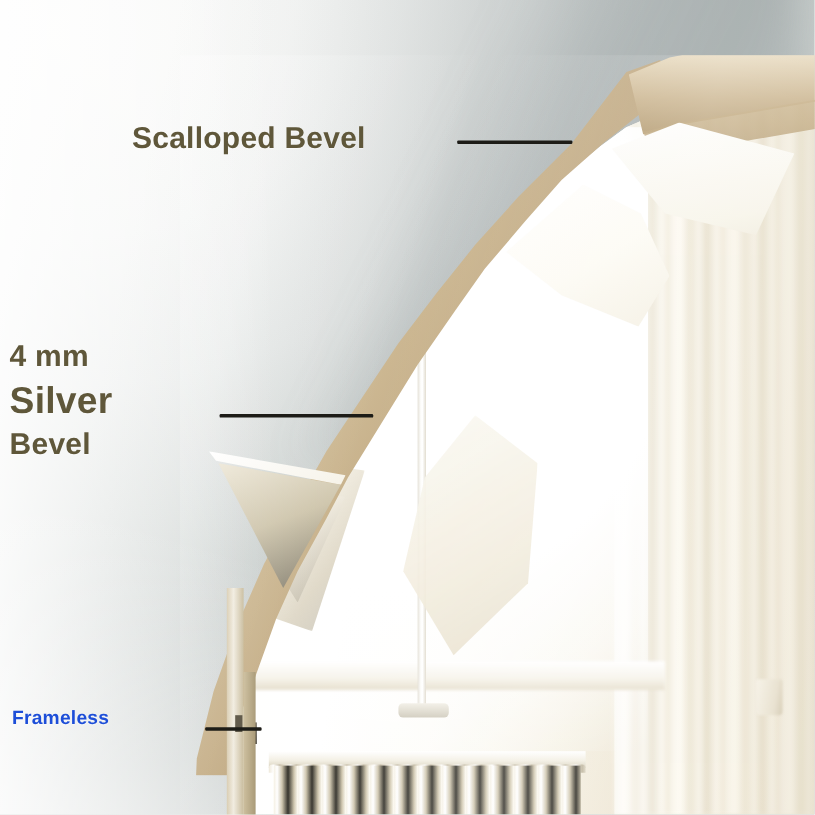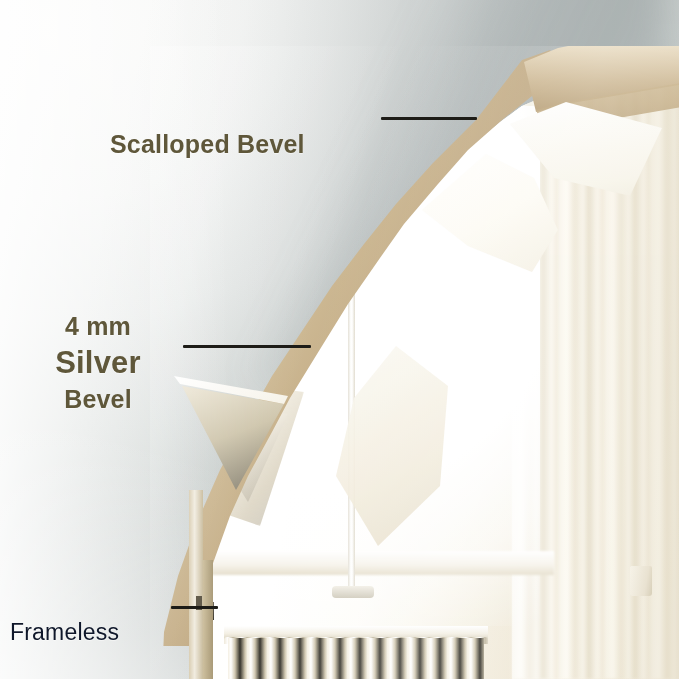--- a/index.html
+++ b/index.html
@@ -278,37 +278,37 @@
   }
 
   
   .sheen{
     position:absolute;left:150px;top:46px;width:529px;height:633px;
     background:linear-gradient(108deg, rgba(255,255,255,0.30) 0%, rgba(255,255,255,0.0) 35%, rgba(255,255,255,0.18) 62%, rgba(255,255,255,0.0) 100%);
     pointer-events:none;
   }
 
   
-  .callout{ position:absolute; white-space:nowrap;margin-top:29px; }
+  .callout{ position:absolute; white-space:nowrap; }
   .callout-label{
     color:#5f573a;
     font-weight:bold;
     letter-spacing:0.2px;
     text-shadow:0 1px 1px rgba(255,255,255,0.55);
     line-height:1.30;
   }
   .leader{
     position:absolute;height:3px;background:#1d1c17;border-radius:1px;
   }
 
   #callout-scalloped{ left:110px; top:99px; }
   #callout-scalloped .callout-label{ font-size:25px; }
   #leader-scalloped{ left:381px; top:117px; width:96px; }
 
-  #callout-silver{ left:18px; top:281px; width:160px; text-align:center; }
+  #callout-silver{ left:8px; top:281px; width:160px; text-align:left; }
   #callout-silver .callout-label{ font-size:25px; }
   #leader-silver{ left:183px; top:345px; width:128px; }
 
   #callout-frameless{ left:10px; top:589px; }
   #callout-frameless .callout-label{ font-size:25px; }
   #leader-frameless{ left:171px; top:606px; width:47px; }
 </style>
 </head>
 <body>
 
@@ -360,17 +360,17 @@
   <div class="leader" id="leader-scalloped" style="left: 381px; top: 117px; width: 96px; background: rgb(29, 28, 23);"></div>
 
   <div class="callout" id="callout-silver">
     <div class="callout-label" style="color: rgb(95, 87, 58); font-size: 25px; font-weight: bold;">4 mm</div>
     <div class="callout-label" style="color: rgb(95, 87, 58); font-size: 31px; font-weight: bold;">Silver</div>
     <div class="callout-label" style="color: rgb(95, 87, 58); font-size: 25px; font-weight: bold;">Bevel</div>
   </div>
   <div class="leader" id="leader-silver" style="left: 183px; top: 345px; width: 128px; background: rgb(29, 28, 23);"></div>
 
   <div class="callout" id="callout-frameless">
-    <div class="callout-label" style="color: #0f172a; font-size: 23px; font-weight: normal;">Frameless</div>
+    <div class="callout-label" style="color: #1d4ed8; font-size: 16px; font-weight: bold;">Frameless</div>
   </div>
   <div class="leader" id="leader-frameless" style="left: 171px; top: 606px; width: 47px; background: rgb(29, 28, 23);"></div>
 
 </div>
 
 </body></html>

